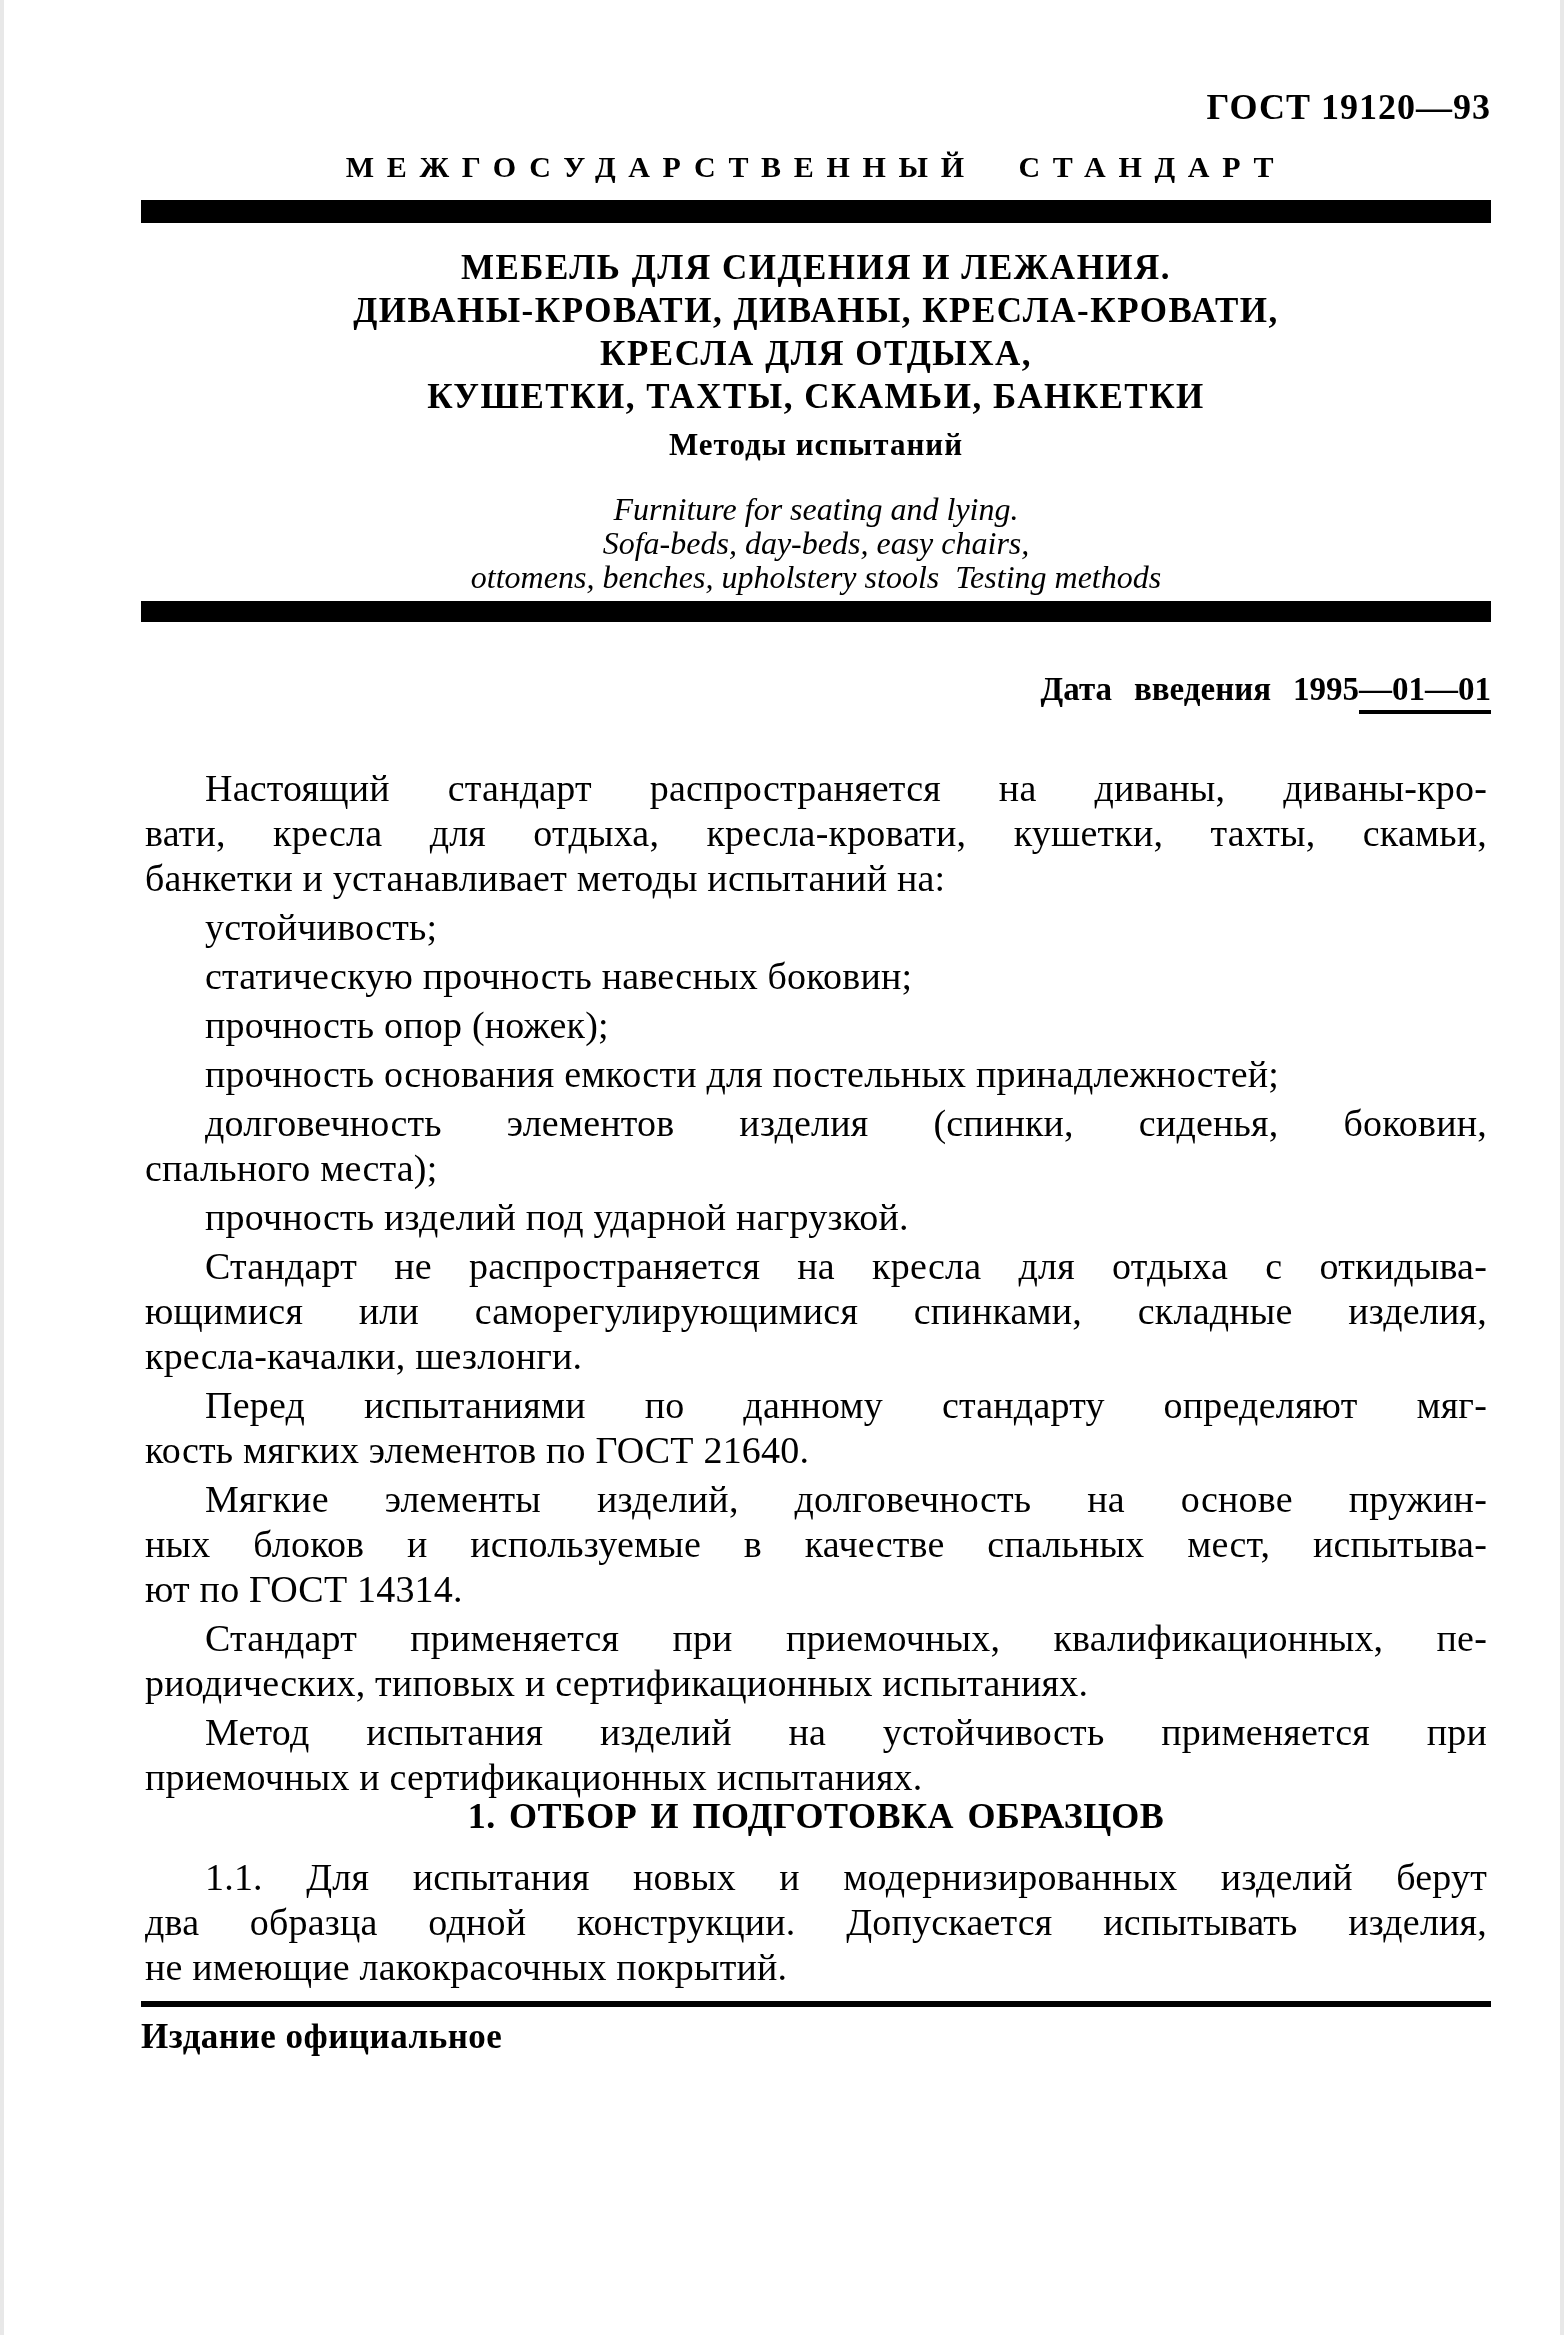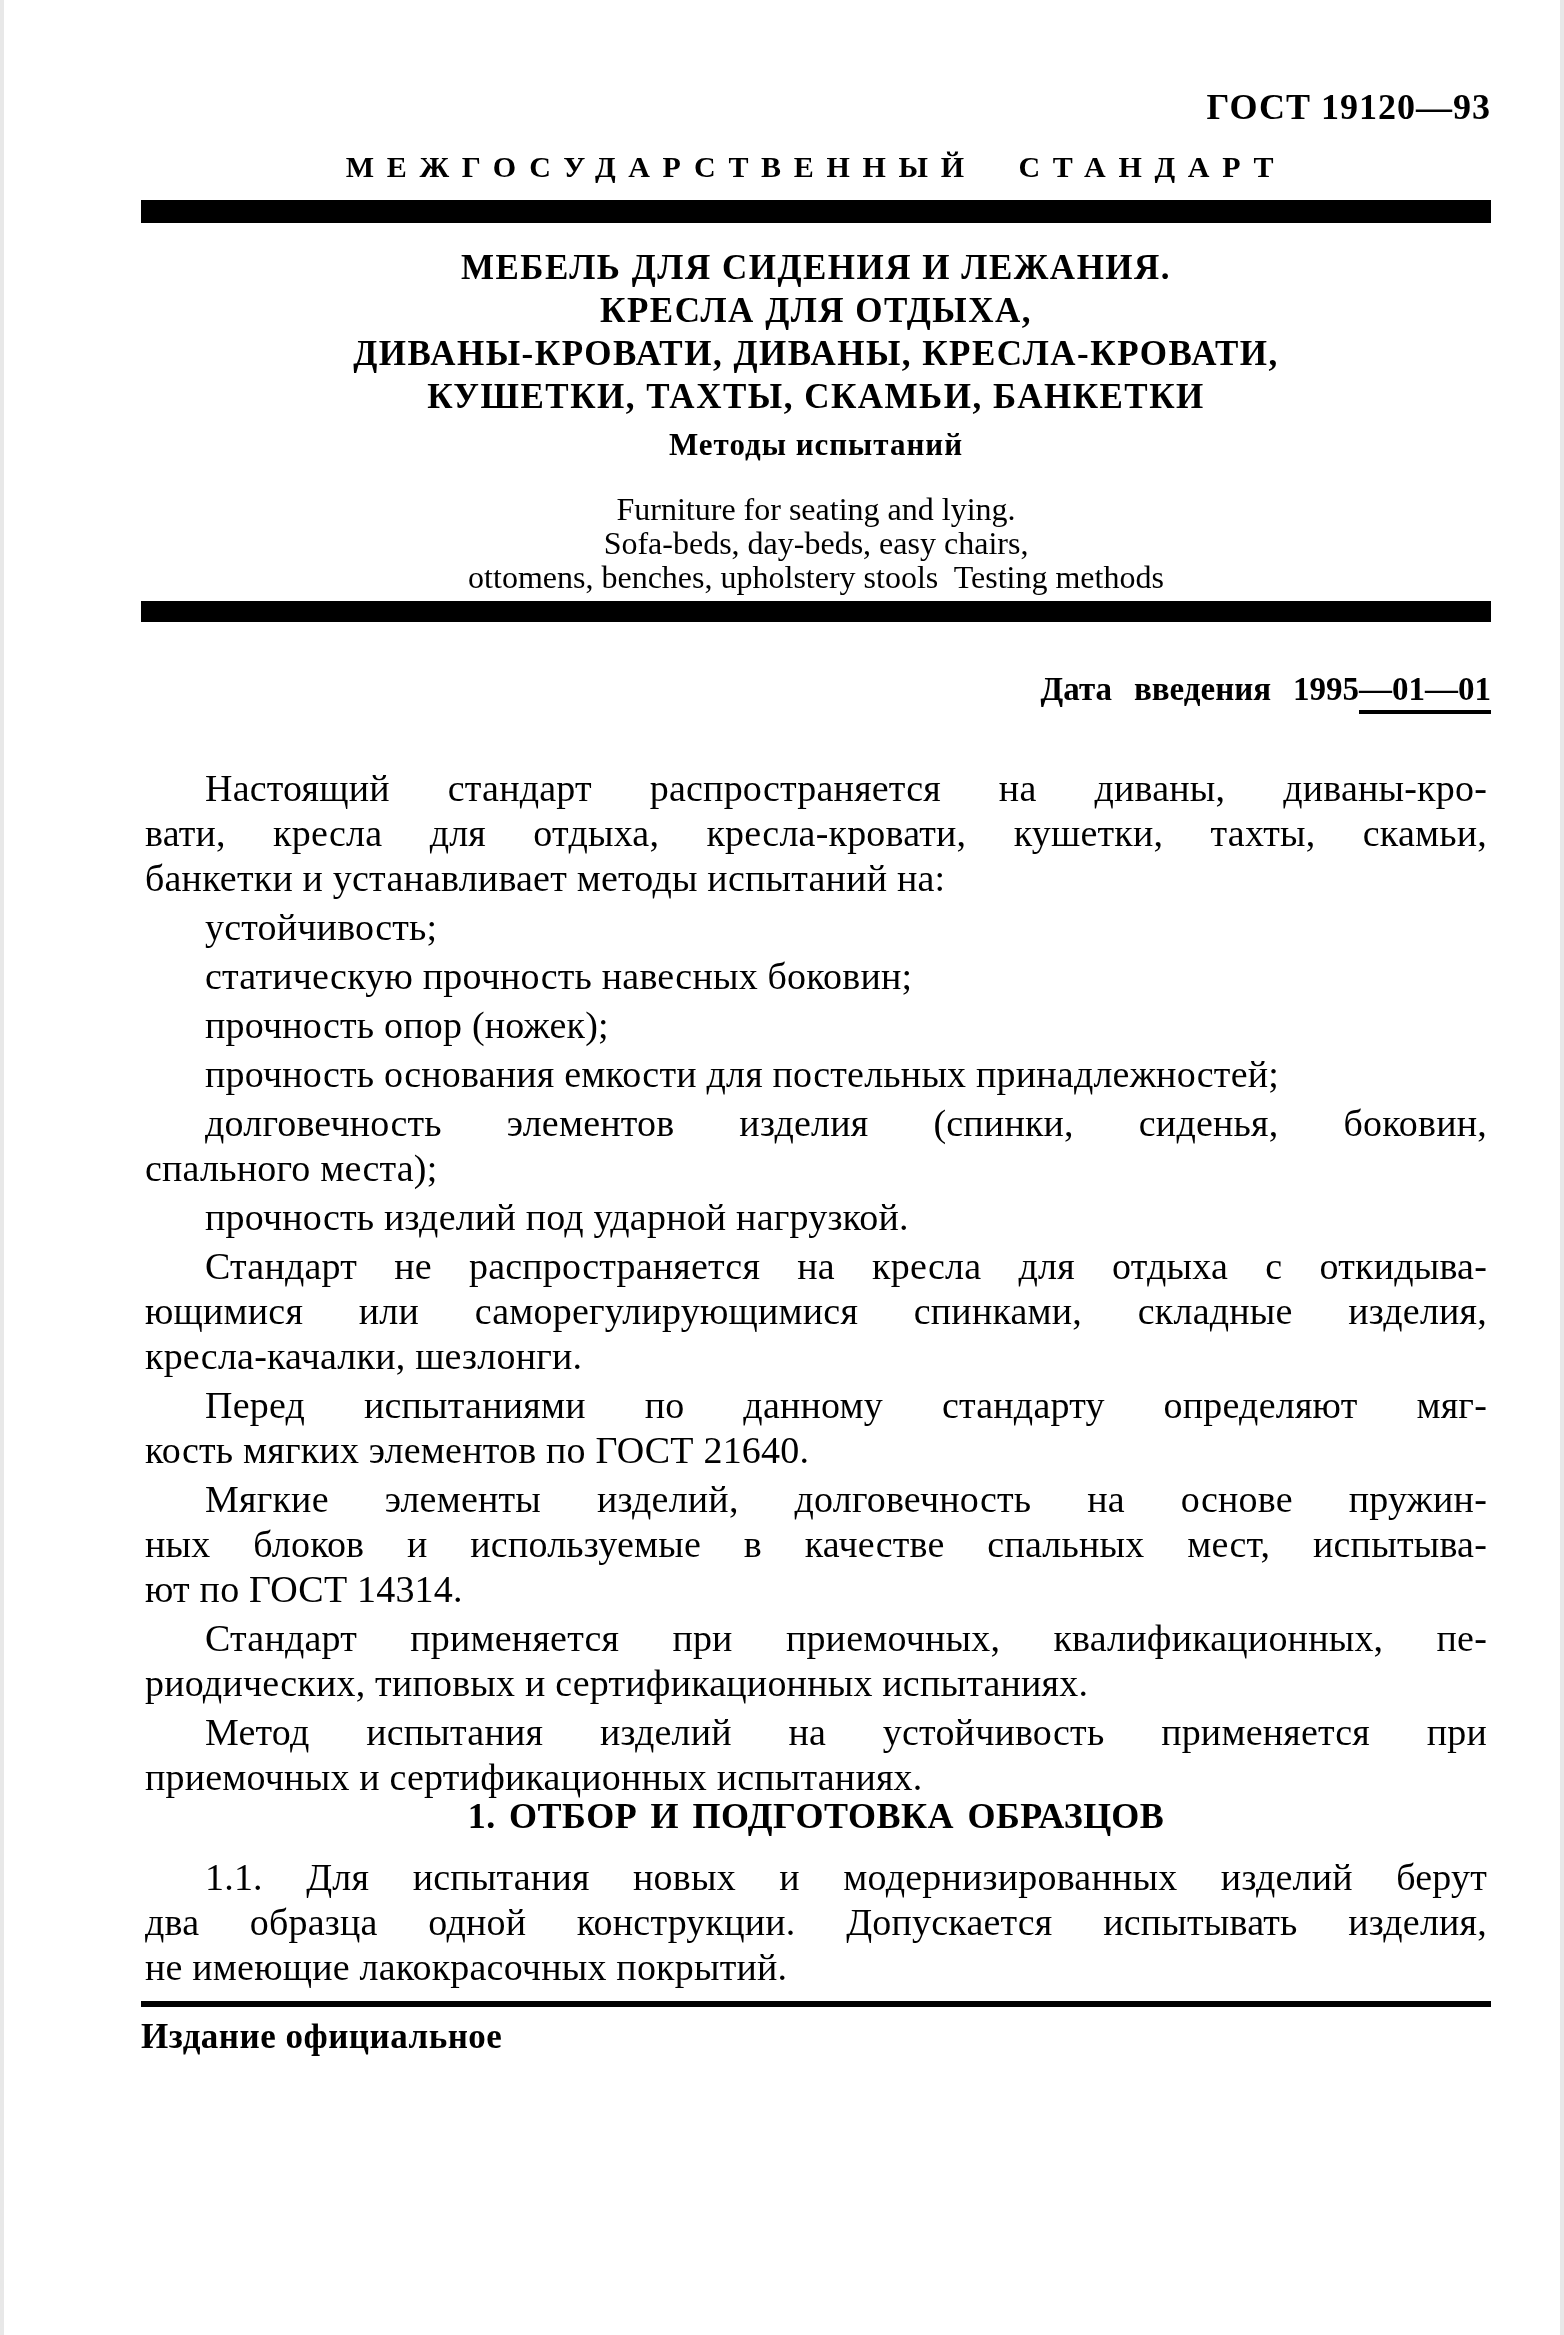--- a/index.html
+++ b/index.html
@@ -28,21 +28,21 @@
   .bar-bottom{top:601px;height:20.5px;}
 
   .title-block{position:absolute;top:246px;left:0;width:100%;text-align:center;}
   .title-line{font-size:35px;font-weight:bold;line-height:43px;letter-spacing:1.5px;}
 
   .subtitle{
     position:absolute;top:427px;left:0;width:100%;
     text-align:center;font-size:31px;font-weight:bold;letter-spacing:1px;
   }
 
-  .en-block{position:absolute;top:492px;left:0;width:100%;text-align:center;}
+  .en-block{position:absolute;top:492px;left:0;width:100%;text-align:center;font-style:italic;}
   .en-line{font-size:32px;line-height:34px;white-space:pre-wrap;}
 
   .date-line{
     position:absolute;top:671px;left:0;width:100%;
     text-align:right;font-size:33px;font-weight:bold;word-spacing:13.7px;
   }
   .date-underlined{border-bottom:4.9px solid #000;padding-bottom:2.9px;}
 
   .body-block{position:absolute;top:762px;left:0;width:100%;}
   .paragraph{margin:4px;}
@@ -74,22 +74,22 @@
   <div class="content">
 
     <div class="doc-number">ГОСТ 19120—93</div>
 
     <div class="std-type">МЕЖГОСУДАРСТВЕННЫЙ СТАНДАРТ</div>
 
     <div class="bar bar-top"></div>
 
     <div class="title-block">
         <div class="title-line">МЕБЕЛЬ ДЛЯ СИДЕНИЯ И ЛЕЖАНИЯ.</div>
+        <div class="title-line">ДИВАНЫ-КРОВАТИ, ДИВАНЫ, КРЕСЛА-КРОВАТИ,</div>
         <div class="title-line">КРЕСЛА ДЛЯ ОТДЫХА,</div>
-        <div class="title-line">ДИВАНЫ-КРОВАТИ, ДИВАНЫ, КРЕСЛА-КРОВАТИ,</div>
         <div class="title-line">КУШЕТКИ, ТАХТЫ, СКАМЬИ, БАНКЕТКИ</div>
       </div>
 
     <div class="subtitle">Методы испытаний</div>
 
     <div class="en-block">
         <div class="en-line">Furniture for seating and lying.</div>
         <div class="en-line">Sofa-beds, day-beds, easy chairs,</div>
         <div class="en-line">ottomens, benches, upholstery stools  Testing methods</div>
       </div>

